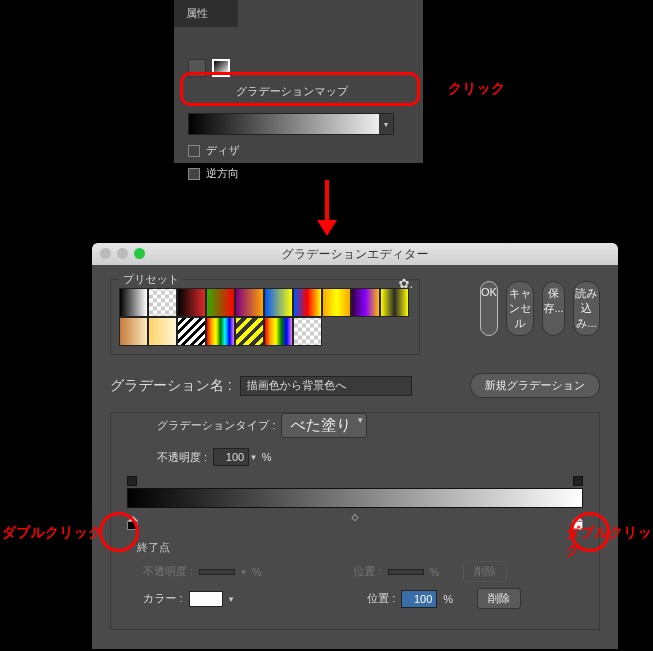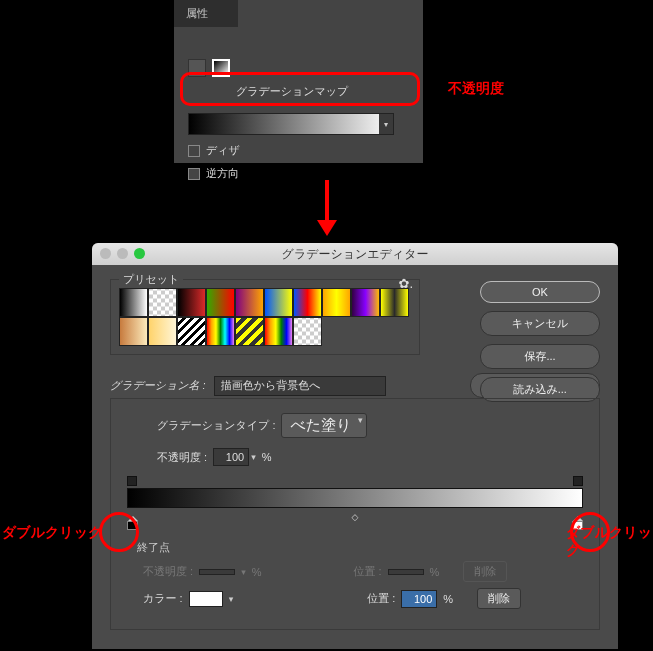--- a/index.html
+++ b/index.html
@@ -37,32 +37,32 @@
   .dialog-body { padding:14px 18px; position:relative; }
 
   
   .preset-fs { border:1px solid #3a3a3a; padding:8px; width:310px; position:relative; }
   .preset-legend { position:absolute; top:-8px; left:8px; background:#4a4a4a; color:#ddd; font-size:11px; padding:0 4px; }
   .preset-gear { position:absolute; top:-4px; right:6px; color:#ddd; font-size:13px; }
   .swatches { display:flex; flex-wrap:wrap; gap:0; width:290px; }
   .swatch { width:29px; height:29px; border:1px solid #222; }
 
   
-  .btncol { position:absolute; right:18px; top:16px; display:flex; flex-direction:column; gap:8px; width:120px; }
+  .btncol { position:absolute; right:18px; top:16px; display:flex; flex-direction:row; gap:8px; width:120px; }
   .btn { background:#5a5a5a; border:1px solid #333; border-radius:12px; color:#eee; font-size:11px; padding:4px 0; text-align:center; }
   .btn.primary { border:1.5px solid #bbb; }
 
   
   .name-row { display:flex; align-items:center; gap:8px; margin-top:18px; }
-  .name-label { color:#ddd; font-size:11px;font-style:italic; }
+  .name-label { color:#ddd; font-size:14px; }
   .name-input { background:#3a3a3a; border:1px solid #222; color:#ddd; font-size:11px; padding:3px 6px; width:172px; }
   .newgrad-btn { margin-left:auto; }
 
   
-  .inner-fs { border:1px solid #3a3a3a; padding:14px 16px 20px 16px; position:relative; }
+  .inner-fs { border:1px solid #3a3a3a; margin-top:14px; padding:0 16px 20px 16px; position:relative; }
   .row { display:flex; align-items:center; gap:6px; margin-bottom:10px; margin-left:30px; }
   .lbl { color:#ddd; font-size:11px; }
   .dd { background:#5a5a5a; border:1px solid #333; color:#eee; font-size:15px; padding:2px 14px 2px 8px; border-radius:3px; position:relative; }
   .dd::after { content:"▾"; position:absolute; right:3px; top:1px; font-size:9px; color:#ccc; }
   .numbox { background:#3a3a3a; border:1px solid #222; color:#ddd; font-size:11px; padding:2px 4px; width:36px; text-align:right; }
 
   
   .strip-area { margin-top:8px; position:relative; height:54px; }
   .opstop { position:absolute; width:10px; height:10px; background:#222; border:1px solid #111; }
   .opstop.l { left:0; top:0; }
@@ -108,21 +108,21 @@
       <span class="chk-label">ディザ</span>
     </div>
     <div class="chk-row">
       <span class="chk"></span>
       <span class="chk-label">逆方向</span>
     </div>
   </div>
 </div>
 
 <div class="red-box" style="left:180px; top:72px; width:240px; height:34px;"></div>
-<div class="annot" style="left:448px; top:80px;">不透明度</div>
+<div class="annot" style="left:448px; top:80px;">クリック</div>
 
 <div class="arrow"></div>
 
 <div class="dialog">
   <div class="titlebar">
     <div class="tb-dots">
       <span class="tb-dot" style="background:#bbb"></span>
       <span class="tb-dot" style="background:#bbb"></span>
       <span class="tb-dot" style="background:#28c840"></span>
     </div>

